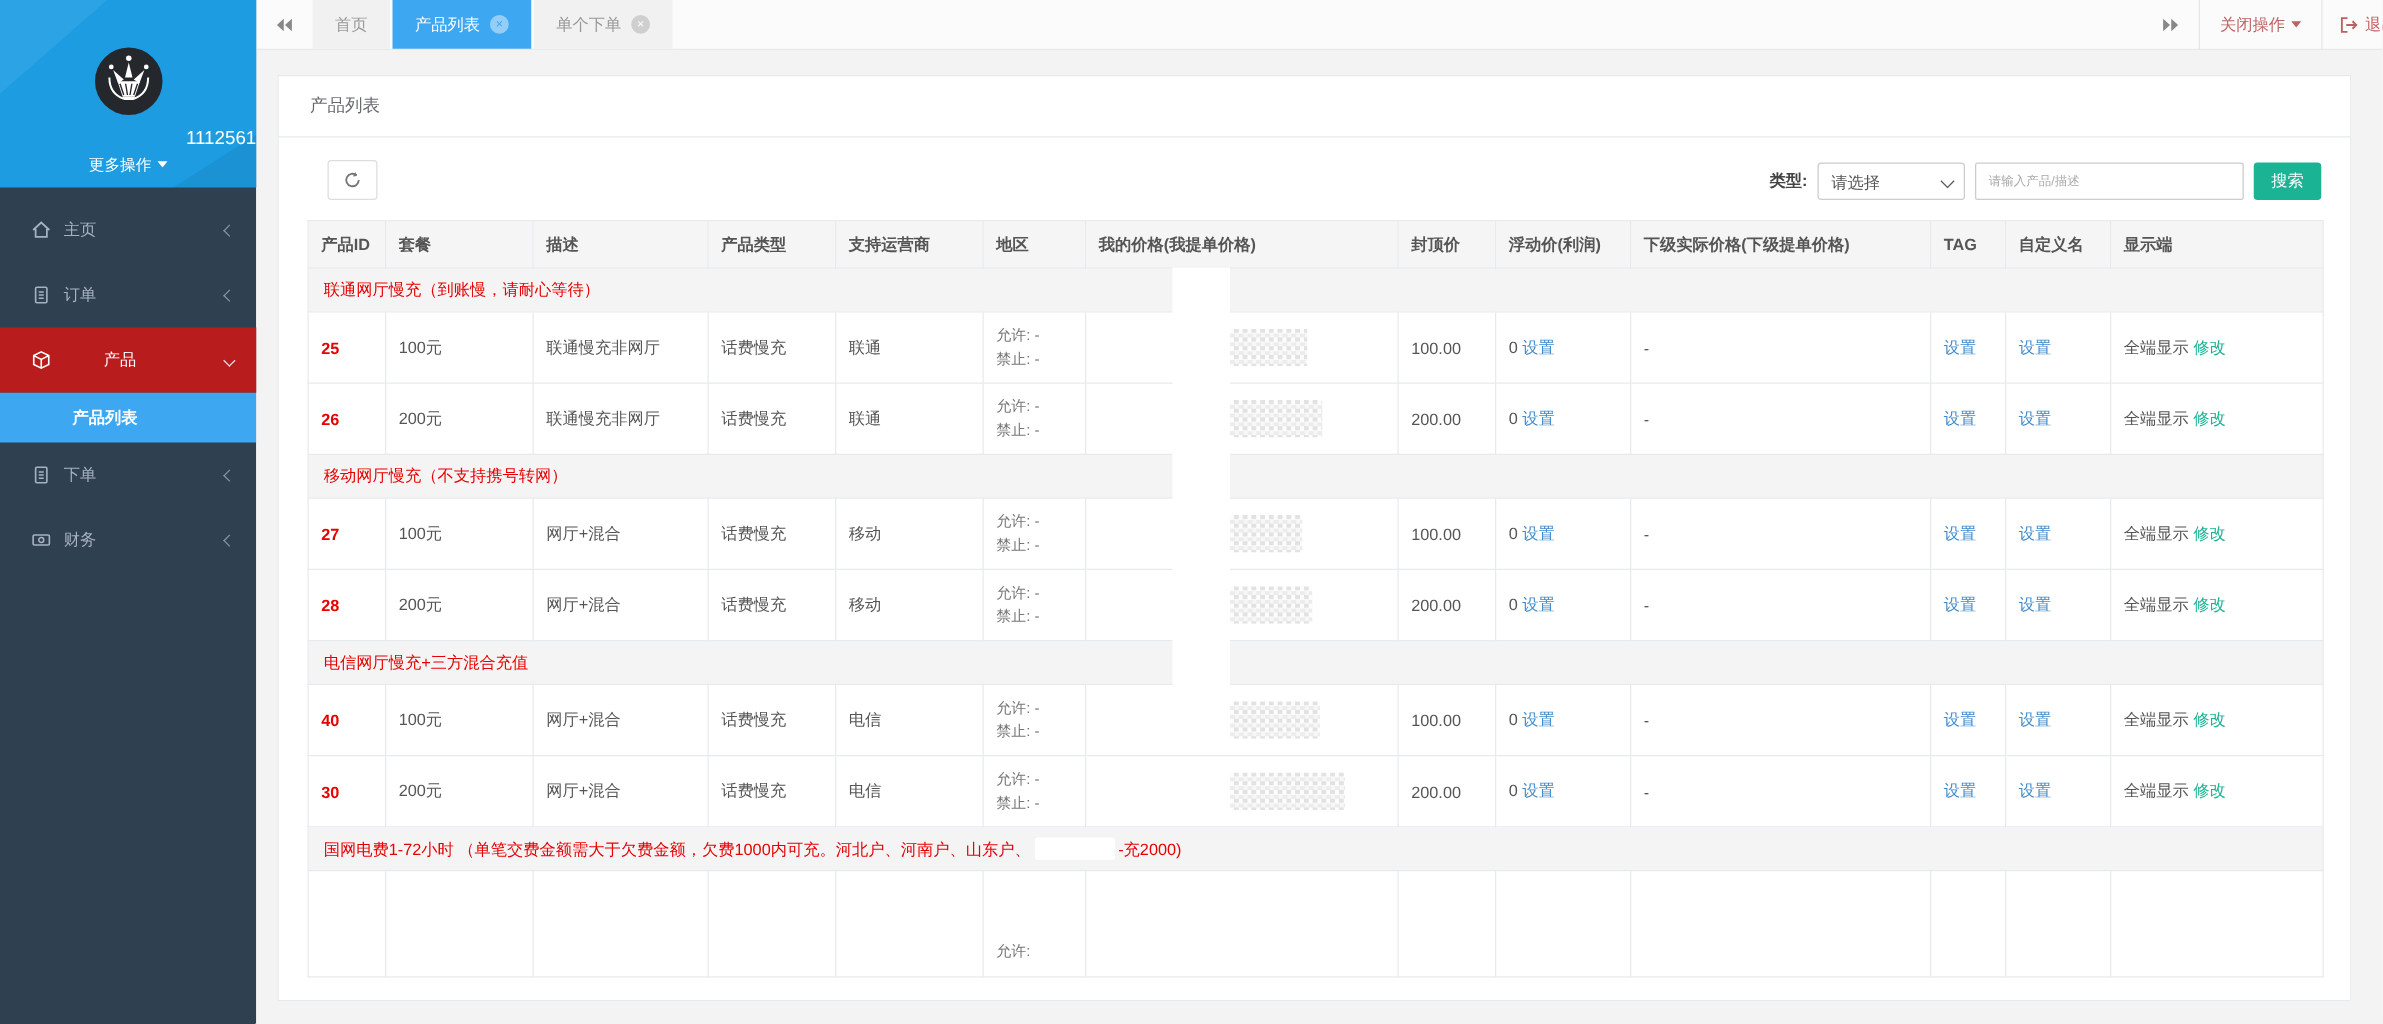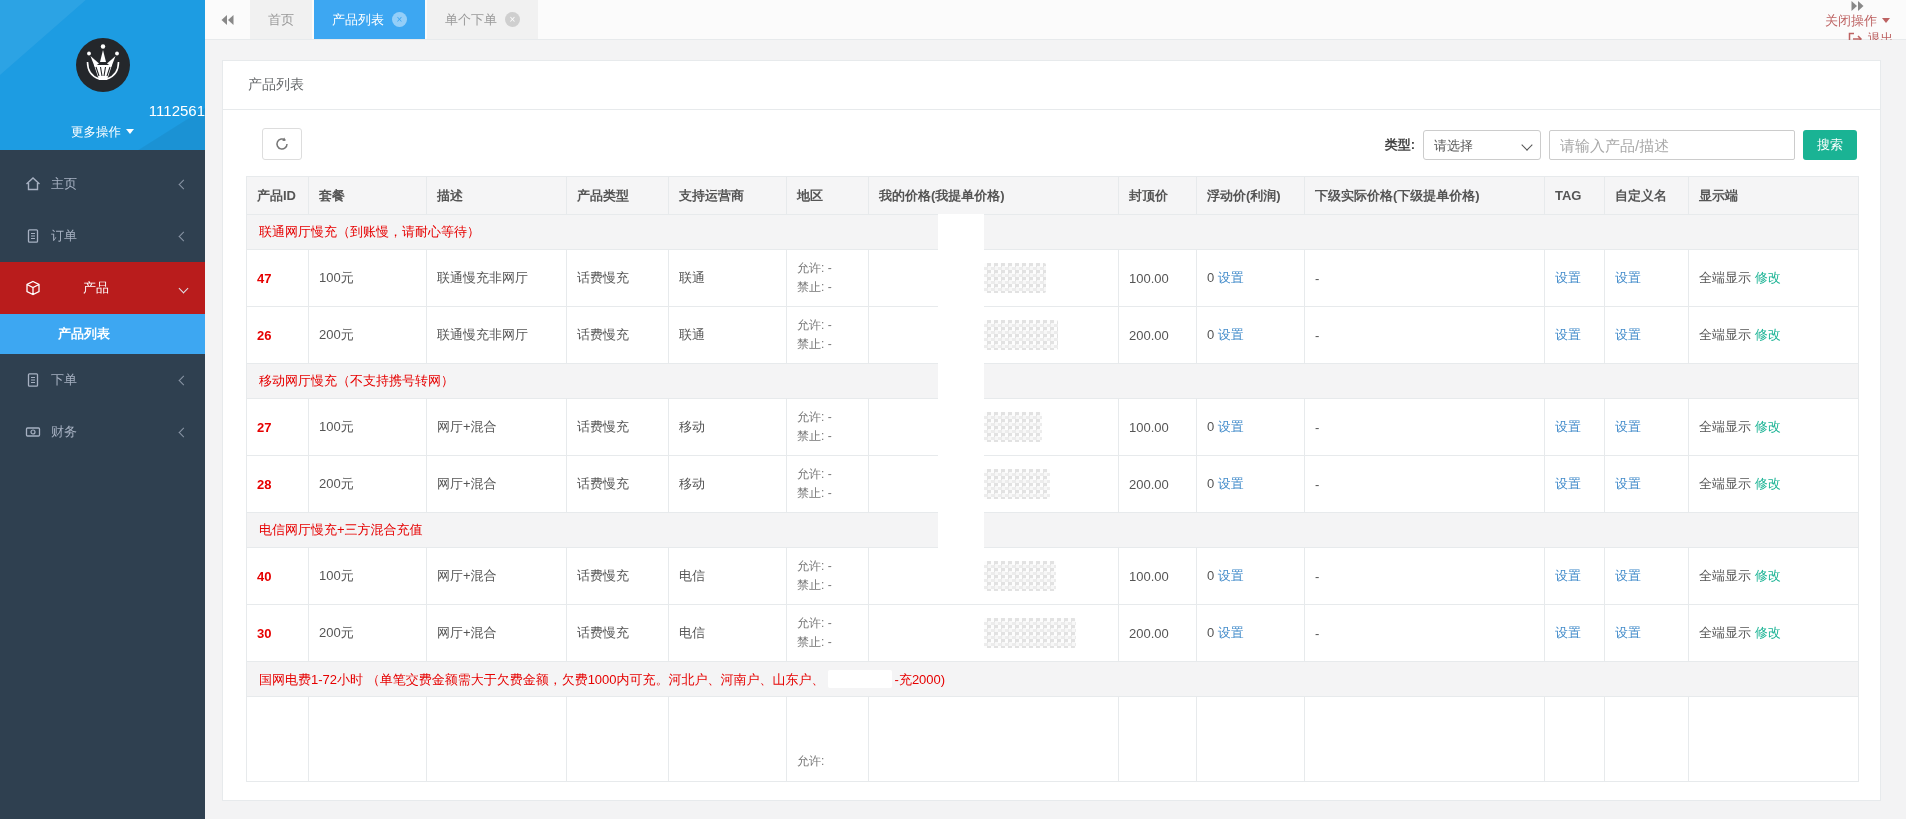--- a/index.html
+++ b/index.html
@@ -36,21 +36,21 @@
   .main { flex:1 1 auto; min-width:0; display:flex; flex-direction:column; }
   .tabbar { height:40px; flex:0 0 40px; background:#fbfbfb; border-bottom:1px solid #e7eaec;
     display:flex; align-items:stretch;justify-content:flex-end; }
   .arrow-btn { display:flex; align-items:center; padding:0 15px; cursor:pointer; }
   .tab { display:flex; align-items:center; gap:8px; padding:0 18px; font-size:13px;
     color:#999; background:#f1f1f1; margin-right:2px; cursor:pointer; white-space:nowrap; }
   .tab.active { background:#3da7f2; color:#fff; }
   .tab-close { width:15px; height:15px; border-radius:50%; background:#cfcfcf; color:#fff;
     font-size:10px; line-height:15px; text-align:center; cursor:pointer; }
   .tab.active .tab-close { background:rgba(255,255,255,.45); color:#3da7f2; }
-  .tabbar-right { margin-left:auto; display:flex; align-items:center;flex-direction:column; }
+  .tabbar-right { margin-left:auto; display:flex; align-items:center; }
   .sep { width:1px; height:40px; background:#e7e7e7; }
   .close-actions { color:#bd6262; font-size:13px; padding:0 16px; cursor:pointer; white-space:nowrap; }
   .logout { color:#bd6262; font-size:13px; padding:0 0 0 14px; margin-right:-12px;
     cursor:pointer; display:flex; align-items:center; gap:5px; white-space:nowrap; }
 
   
   .content { flex:1 1 auto; background:#f3f3f4; }
   .card { margin:20px 25px 0 17px; background:#fff; border:1px solid #e7eaec; min-height:740px; }
   .card-title { padding:15px 25px; font-size:14px; color:#676a6c; border-bottom:1px solid #e7eaec; }
   .card-body { padding:18px 23px; }
@@ -59,22 +59,22 @@
     display:flex; align-items:center; justify-content:center; cursor:pointer; }
   .filter { margin-left:auto; display:flex; align-items:center; gap:8px; }
   .type-label { font-size:13px; color:#444; font-weight:bold; }
   .selwrap { position:relative; }
   .selwrap select { appearance:none; -webkit-appearance:none; width:118px; height:30px;
     border:1px solid #ccc; border-radius:3px; background:#fff; color:#555; font-size:13px;
     padding:0 26px 0 10px; font-family:inherit; }
   .selwrap::after { content:""; position:absolute; right:10px; top:11px; width:7px; height:7px;
     border-right:1.6px solid #555; border-bottom:1.6px solid #555; transform:rotate(45deg);
     pointer-events:none; }
-  .search-input { width:246px; height:30px; border:1px solid #ccc; border-radius:2px;
-    padding:0 10px; font-size:15px; color:#737373; font-family:inherit; }
+  .search-input { width:215px; height:30px; border:1px solid #ccc; border-radius:2px;
+    padding:0 10px; font-size:10px; color:#737373; font-family:inherit; }
   .search-input::placeholder { color:#a9a9a9; }
   .search-btn { height:30px; padding:0 14px; background:#1ab394; color:#fff; border:none;
     border-radius:3px; font-size:13px; cursor:pointer; font-family:inherit; }
   .notice { color:#e60000; font-size:13px; margin-bottom:14px; }
 
   
   .table-wrap { position:relative; }
   table { border-collapse:collapse; table-layout:fixed; width:1612px; background:#fff; }
   th,td { border:1px solid #e7eaec; text-align:left; font-size:13px; color:#555;
     overflow:hidden; white-space:nowrap; padding:0 10px; }
@@ -269,21 +269,21 @@
                     <th>TAG</th>
                     <th>自定义名</th>
                     <th>显示端</th>
                   </tr>
               </thead>
               <tbody>
                   <tr class="grow">
                     <td colspan="13"><span>联通网厅慢充（到账慢，请耐心等待）</span></td>
                   </tr>
                   <tr>
-                    <td class="idc">47</td>
+                    <td class="idc">25</td>
                     <td>100元</td>
                     <td>联通慢充非网厅</td>
                     <td>话费慢充</td>
                     <td>联通</td>
                     <td class="regc">
                       <div>允许: -</div>
                       <div>禁止: -</div>
                     </td>
                     <td>
                       <div class="mosaic" style="width: 62px;"></div>

